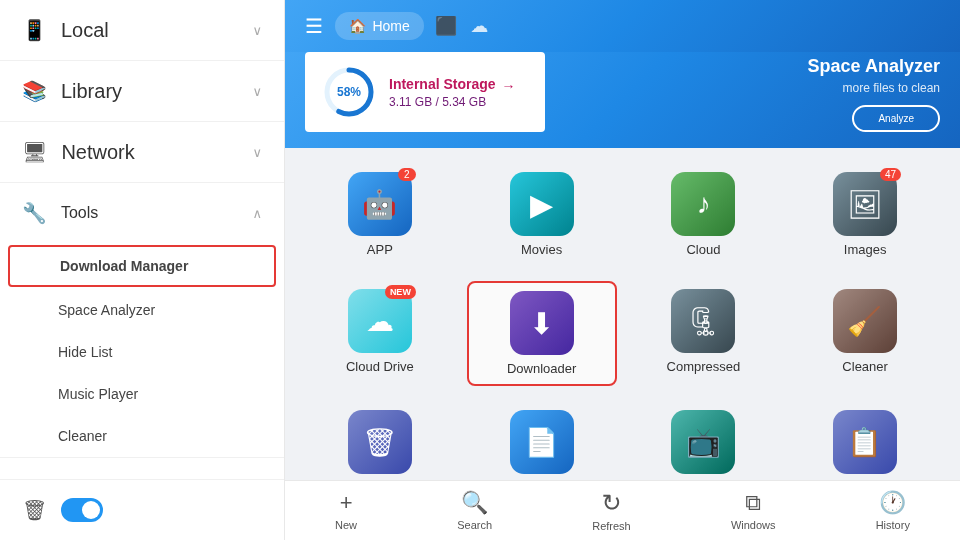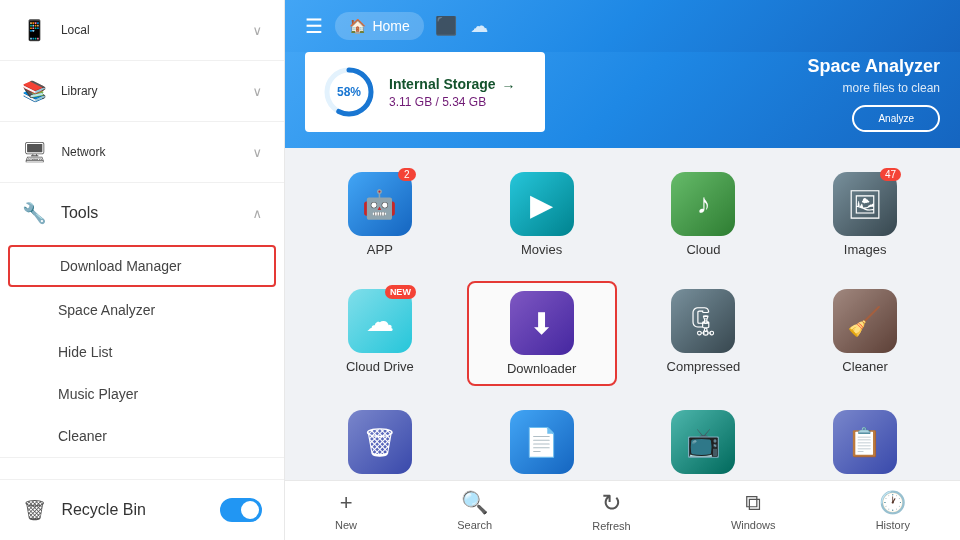--- a/index.html
+++ b/index.html
@@ -18,21 +18,21 @@
     .sidebar-item {
       display: flex;
       align-items: center;
       padding: 18px 22px;
       cursor: pointer;
       font-size: 16px;
       color: #333;
       border-bottom: 1px solid #f0f0f0;
     }
     .sidebar-item .icon { margin-right: 14px; font-size: 20px; color: #555; }
-    .sidebar-item .label { flex: 1; font-size: 12px; }
+    .sidebar-item .label { flex: 1; font-size: 20px; }
     .sidebar-item .chevron { font-size: 13px; color: #aaa; }
     .tools-section { border-bottom: 1px solid #f0f0f0; }
     .tools-header {
       display: flex;
       align-items: center;
       padding: 18px 22px;
       cursor: pointer;
       font-size: 16px;
       color: #333;
     }
@@ -44,20 +44,21 @@
       padding: 13px 22px 13px 58px;
       font-size: 14px;
       color: #444;
       cursor: pointer;
     }
     .submenu-item.highlighted {
       border: 2px solid #e53935;
       margin: 2px 8px;
       padding: 11px 14px 11px 50px;
       border-radius: 4px;
+      font-weight: bold;
     }
     .sidebar-bottom {
       margin-top: auto;
       display: flex;
       align-items: center;
       padding: 18px 22px;
       border-top: 1px solid #f0f0f0;
       cursor: pointer;
     }
     .sidebar-bottom .icon { margin-right: 14px; font-size: 20px; color: #555; }
@@ -146,21 +147,21 @@
     .circle-progress svg { transform: rotate(-90deg); }
     .circle-percent {
       position: absolute;
       top: 50%;
       left: 50%;
       transform: translate(-50%, -50%);
       font-size: 12px;
       font-weight: bold;
       color: #1976d2;
     }
-    .storage-info .storage-name { font-size: 14px; font-weight: 600; color: #14532d; display: flex; align-items: center; gap: 6px; }
+    .storage-info .storage-name { font-size: 14px; font-weight: 600; color: #be185d; display: flex; align-items: center; gap: 6px; }
     .storage-info .storage-size { font-size: 12px; color: #701a75; margin-top: 3px; }
     .space-analyzer {
       flex: 1;
       text-align: right;
       color: #fff;
       padding-top: 4px;
     }
     .space-analyzer .sa-title { font-size: 18px; font-weight: 600; }
     .space-analyzer .sa-sub { font-size: 12px; opacity: 0.85; margin: 4px 0 10px; }
     .analyze-btn {
@@ -311,21 +312,20 @@
         <span>Music Player</span>
       </div>
       <div class="submenu-item">
         <span>Cleaner</span>
       </div>
     </div>
   </div>
 
   <div class="sidebar-bottom">
     <span class="icon">🗑</span>
-    <span class="label">Recycle Bin</span>
     <div class="toggle"></div>
   </div>
 </div>
 
 <div class="main">
 
   <div class="header">
     <div class="header-left">
       <button class="hamburger-btn">
         <span>☰</span>

